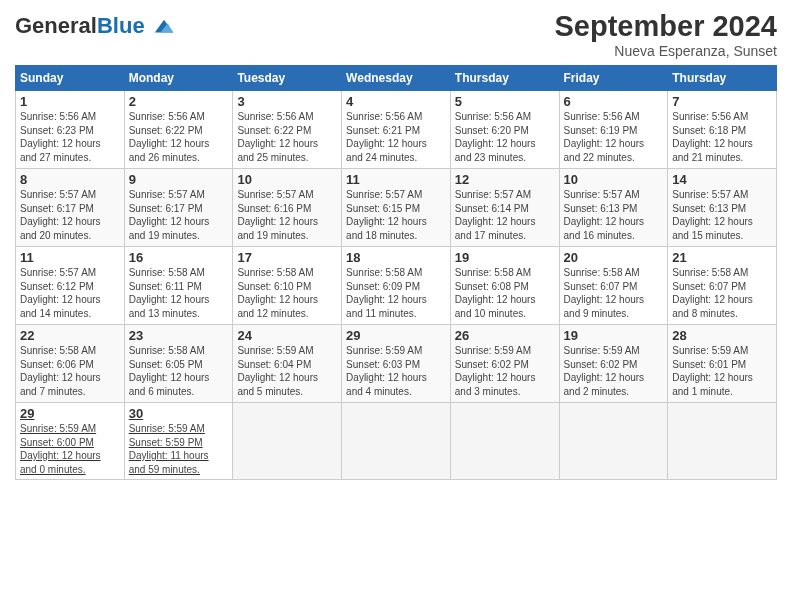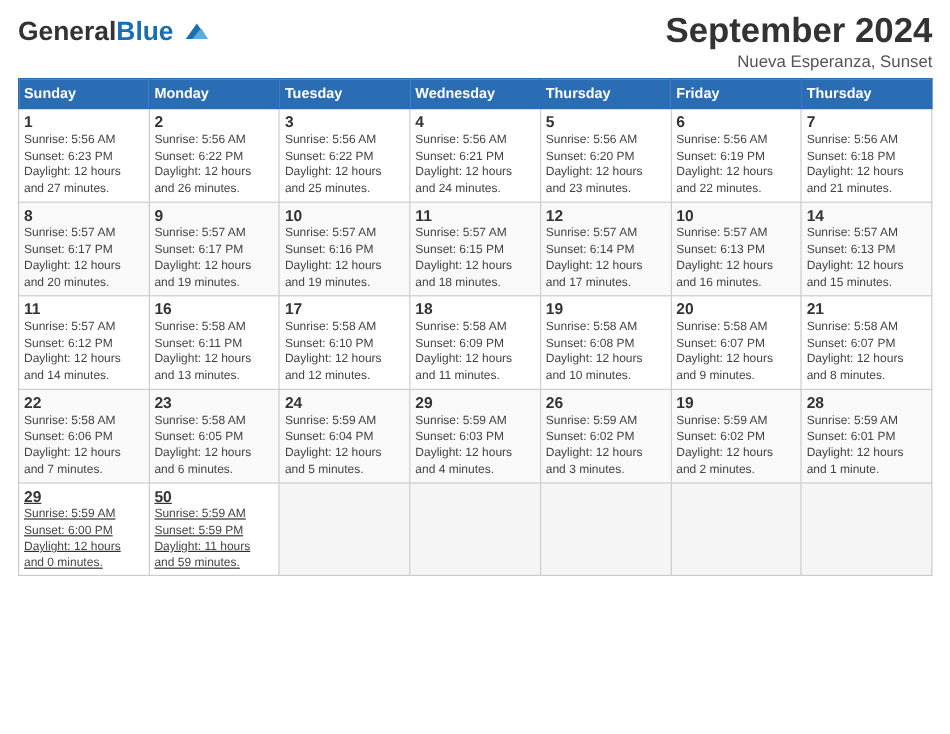--- a/index.html
+++ b/index.html
@@ -335,21 +335,21 @@
         </tr>
         <tr>
           <td class="last-row">
             <span class="day-num">29</span>
             <div class="day-info" style="white-space: pre-line;">Sunrise: 5:59 AM
 Sunset: 6:00 PM
 Daylight: 12 hours
 and 0 minutes.</div>
           </td>
           <td class="last-row">
-            <span class="day-num">50</span>
+            <span class="day-num">30</span>
             <div class="day-info" style="white-space: pre-line;">Sunrise: 5:59 AM
 Sunset: 5:59 PM
 Daylight: 11 hours
 and 59 minutes.</div>
           </td>
           <td class="last-row empty"></td>
           <td class="last-row empty"></td>
           <td class="last-row empty"></td>
           <td class="last-row empty"></td>
           <td class="last-row empty"></td>

